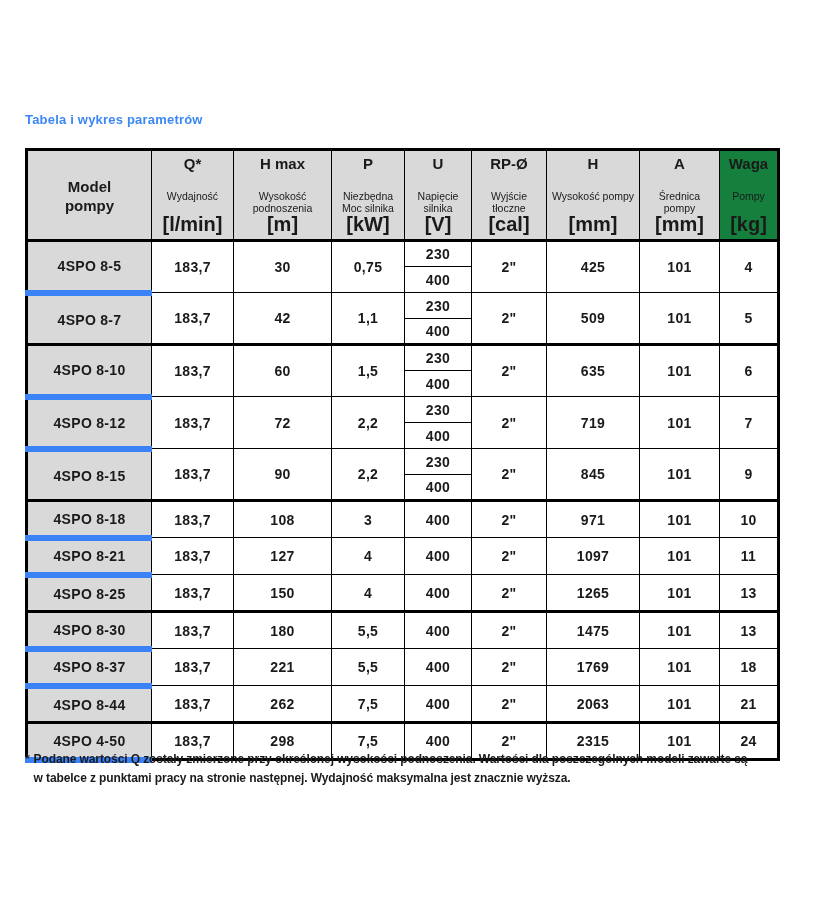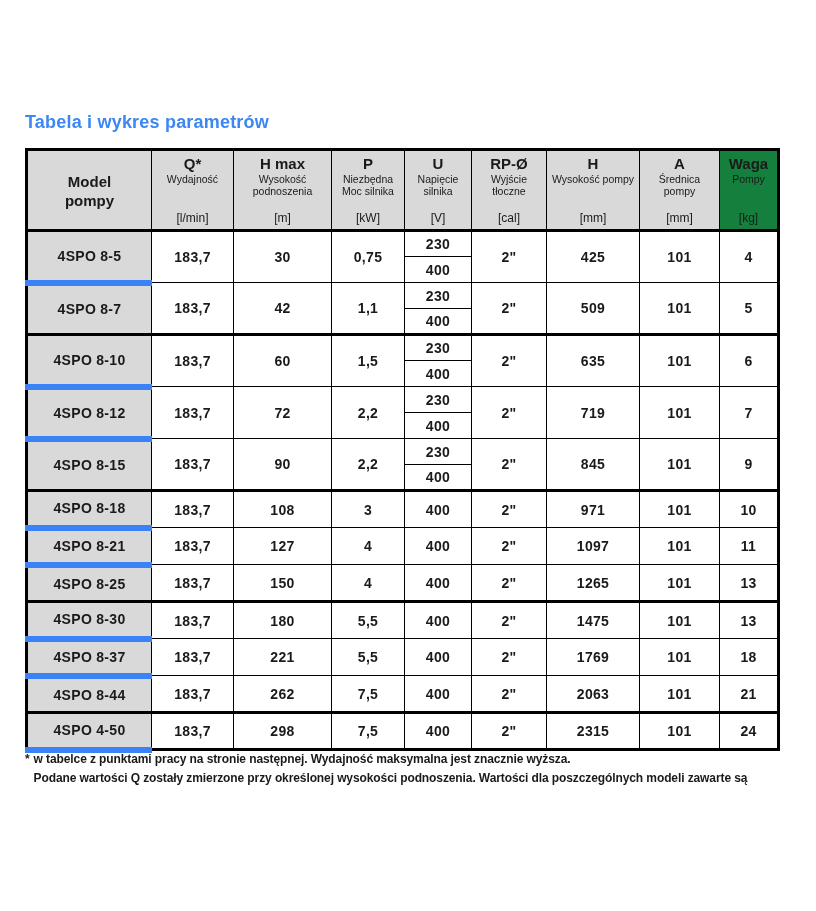--- a/index.html
+++ b/index.html
@@ -3,41 +3,41 @@
 <meta charset="utf-8">
 <style>
   html,body{margin:0;padding:0;}
   body{
     width:816px;height:911px;background:#ffffff;
     font-family:"Liberation Sans","DejaVu Sans",sans-serif;
     position:relative;color:#1a1a1a;overflow:hidden;
   }
   .page-title{
     position:absolute;left:25px;top:112px;margin:0;
-    font-size:18px;font-weight:700;letter-spacing:.2px;
+    font-size:13px;font-weight:700;letter-spacing:.2px;
   }
   table.params{
     position:absolute;left:25px;top:148px;width:752px;
     border-collapse:collapse;table-layout:fixed;
     border:3px solid #000;
   }
   .c-model{width:125px}.c-q{width:82px}.c-hmax{width:98px}.c-p{width:73px}
   .c-u{width:67px}.c-rp{width:75px}.c-h{width:93px}.c-a{width:80px}.c-waga{width:59px}
   th{
     background:#d9d9d9;
     border-left:1.5px solid #000;border-right:1.5px solid #000;
     border-bottom:3px solid #000;
     height:70px;vertical-align:top;padding:5px 2px 3px 2px;
   }
   th .wrap{display:flex;flex-direction:column;align-items:center;height:100%;}
   th.model-th .wrap{justify-content:center;}
   .h-model{font-size:15px;font-weight:700;line-height:1.3;max-width:64px;}
   .h-main{font-size:15px;font-weight:700;line-height:1.1;}
-  .h-sub{font-size:10.5px;font-weight:400;line-height:1.18;margin-top:0;}
-  .h-unit{font-size:12px;font-weight:400;margin-top:auto;line-height:1;padding-bottom:2px;}
+  .h-sub{font-size:10.5px;font-weight:400;line-height:1.18;margin-top:17px;}
+  .h-unit{font-size:20px;font-weight:700;margin-top:auto;line-height:1;padding-bottom:2px;}
   td{
     border-left:1.5px solid #000;border-right:1.5px solid #000;
     text-align:center;vertical-align:middle;
     font-size:14px;font-weight:700;letter-spacing:.3px;
   }
   td.model{background:#d9d9d9;}
   .b-thin{border-bottom:1.5px solid #000;}
   .b-thick{border-bottom:3px solid #000;}
   .b-white{border-bottom:6px solid #3b82f6;}
   .footnote{
@@ -279,18 +279,18 @@
           <td class="val b-thin">2315</td>
           <td class="val b-thin">101</td>
           <td class="val b-thin">24</td>
         </tr>
       </tbody>
   </table>
 
   <div class="footnote">
     <span class="fn-marker">*</span>
     <div class="fn-text">
+      <div>Podane wartości Q zostały zmierzone przy określonej wysokości podnoszenia. Wartości dla poszczególnych modeli zawarte są</div>
       <div>w tabelce z punktami pracy na stronie następnej. Wydajność maksymalna jest znacznie wyższa.</div>
-      <div>Podane wartości Q zostały zmierzone przy określonej wysokości podnoszenia. Wartości dla poszczególnych modeli zawarte są</div>
     </div>
   </div>
 
 </div>
 
 </body></html>

